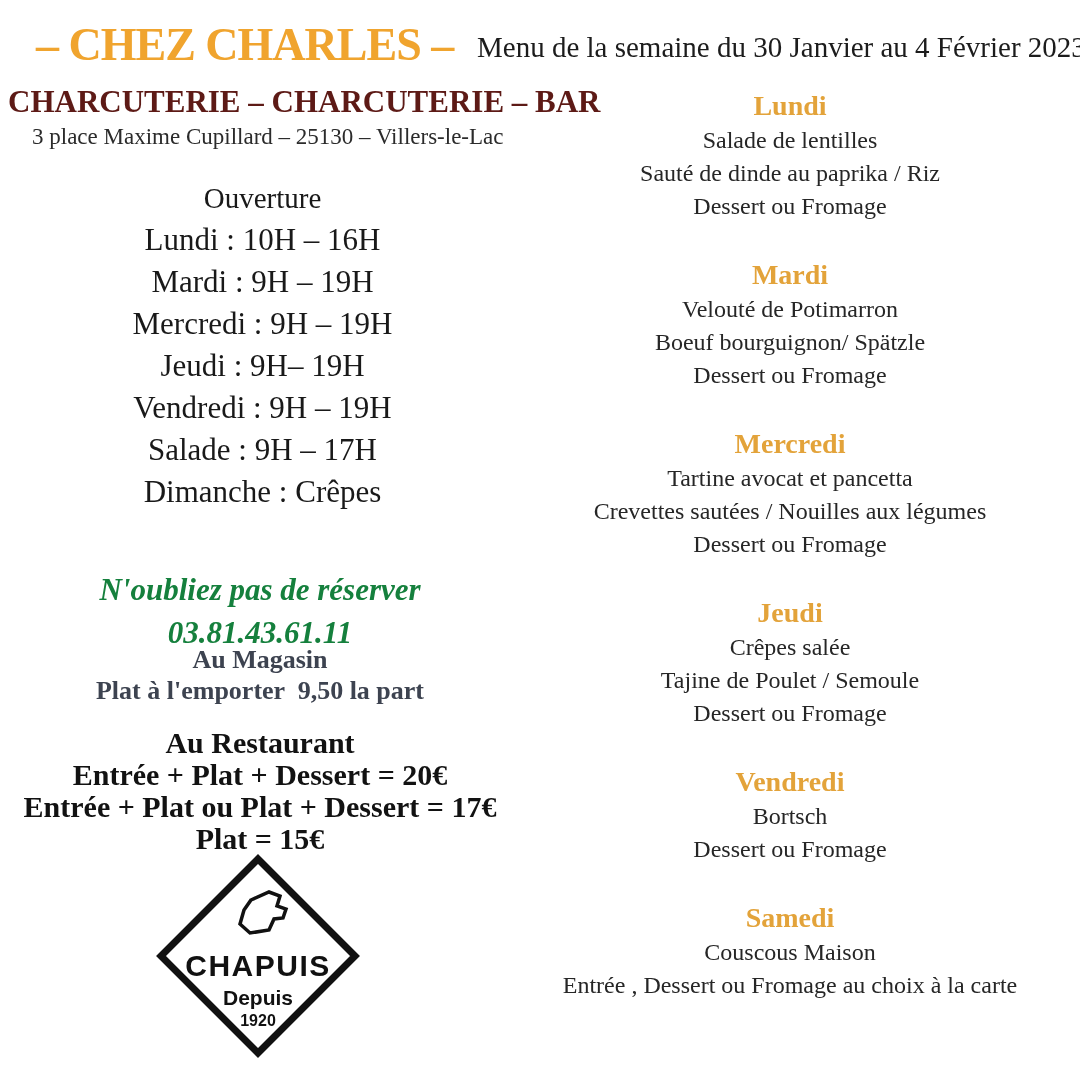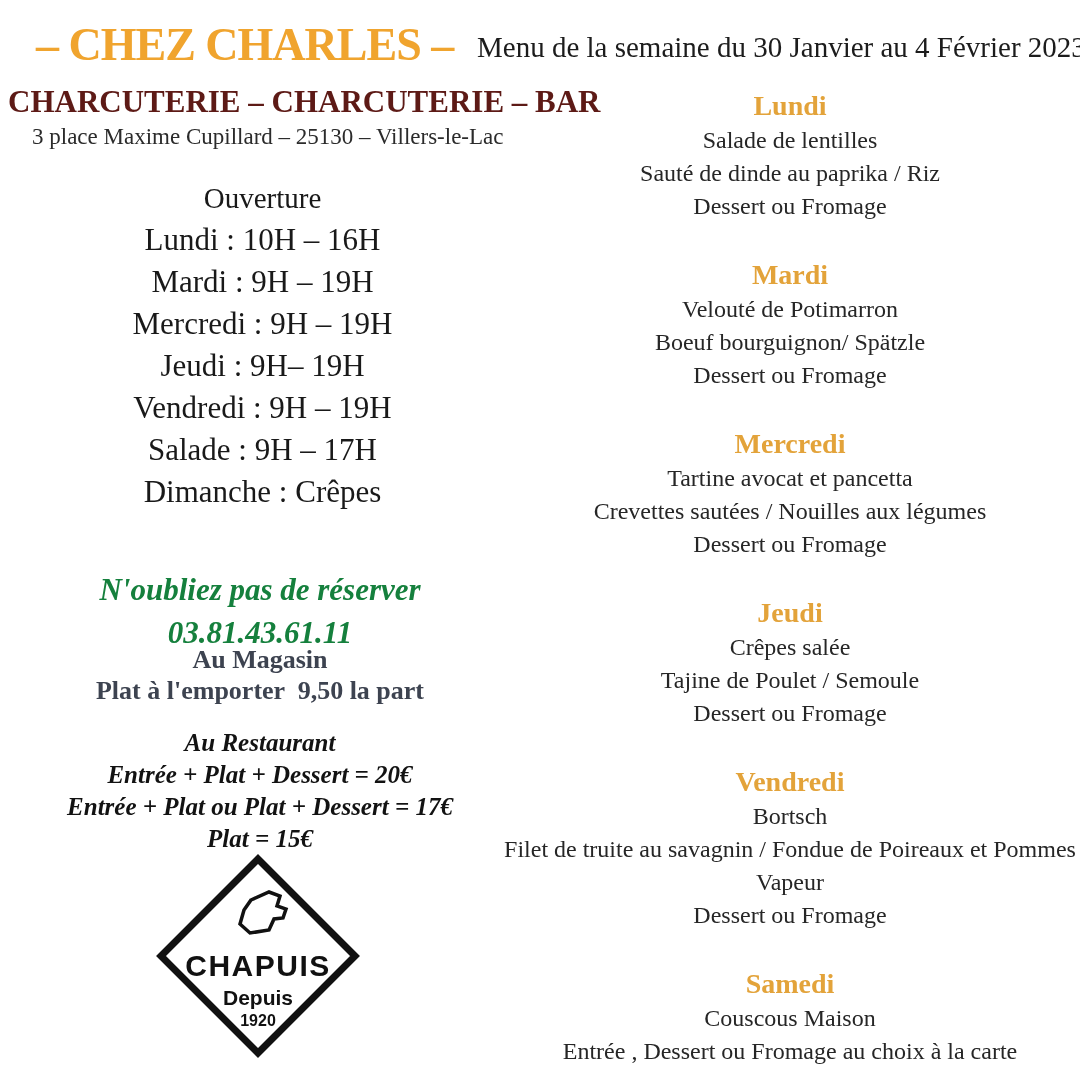--- a/index.html
+++ b/index.html
@@ -46,21 +46,21 @@
     position:absolute; left:0; top:644px; width:520px;
     text-align:center; font-weight:bold; font-size:26px;
     line-height:31px; color:#3d4350;
   }
   .shop div { white-space:pre-wrap; }
 
   .restaurant {
     position:absolute; left:0; top:727px; width:520px;
     text-align:center; font-weight:bold; color:#121212;
   }
-  .restaurant-title, .restaurant-formula { font-size:25px; line-height:32px;font-style:italic; }
+  .restaurant-title, .restaurant-formula { font-size:30px; line-height:32px; }
 
   .logo { position:absolute; left:156px; top:854px; width:204px; height:204px; }
 
   
   .week {
     position:absolute; left:500px; top:88px; width:580px;
     text-align:center;
   }
   .day { margin-bottom:34px; }
   .day-name {
@@ -140,21 +140,20 @@
     <div class="day">
       <div class="day-name">Jeudi</div>
       <div class="day-item">Crêpes salée</div>
       <div class="day-item">Tajine de Poulet / Semoule</div>
       <div class="day-item">Dessert ou Fromage</div>
     </div>
 
     <div class="day">
       <div class="day-name">Vendredi</div>
       <div class="day-item">Bortsch</div>
-      <div class="day-item">Filet de truite au savagnin / Fondue de Poireaux et Pommes Vapeur</div>
       <div class="day-item">Dessert ou Fromage</div>
     </div>
 
     <div class="day">
       <div class="day-name">Samedi</div>
       <div class="day-item">Couscous Maison</div>
       <div class="day-item">Entrée , Dessert ou Fromage au choix à la carte</div>
     </div>
 
   </div>

